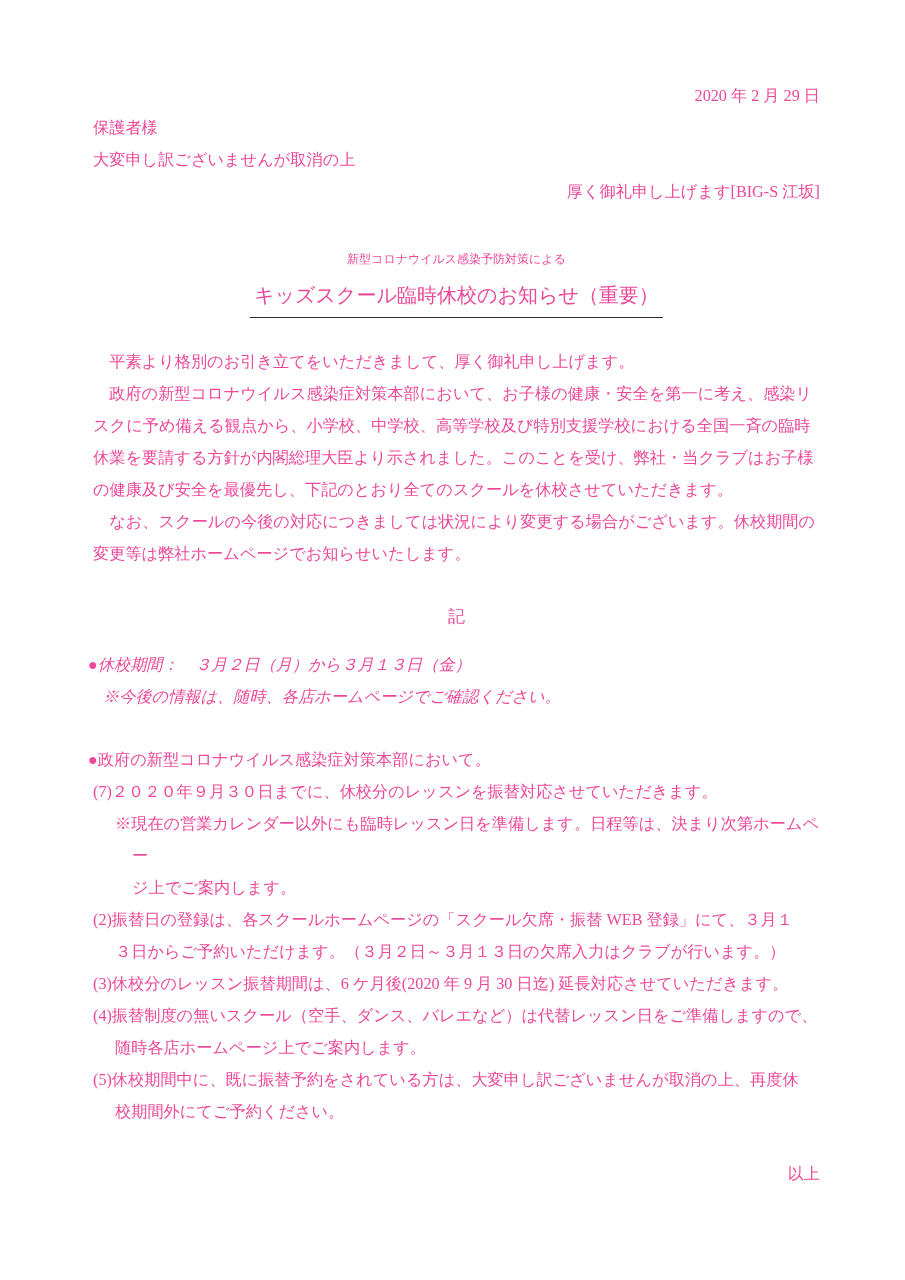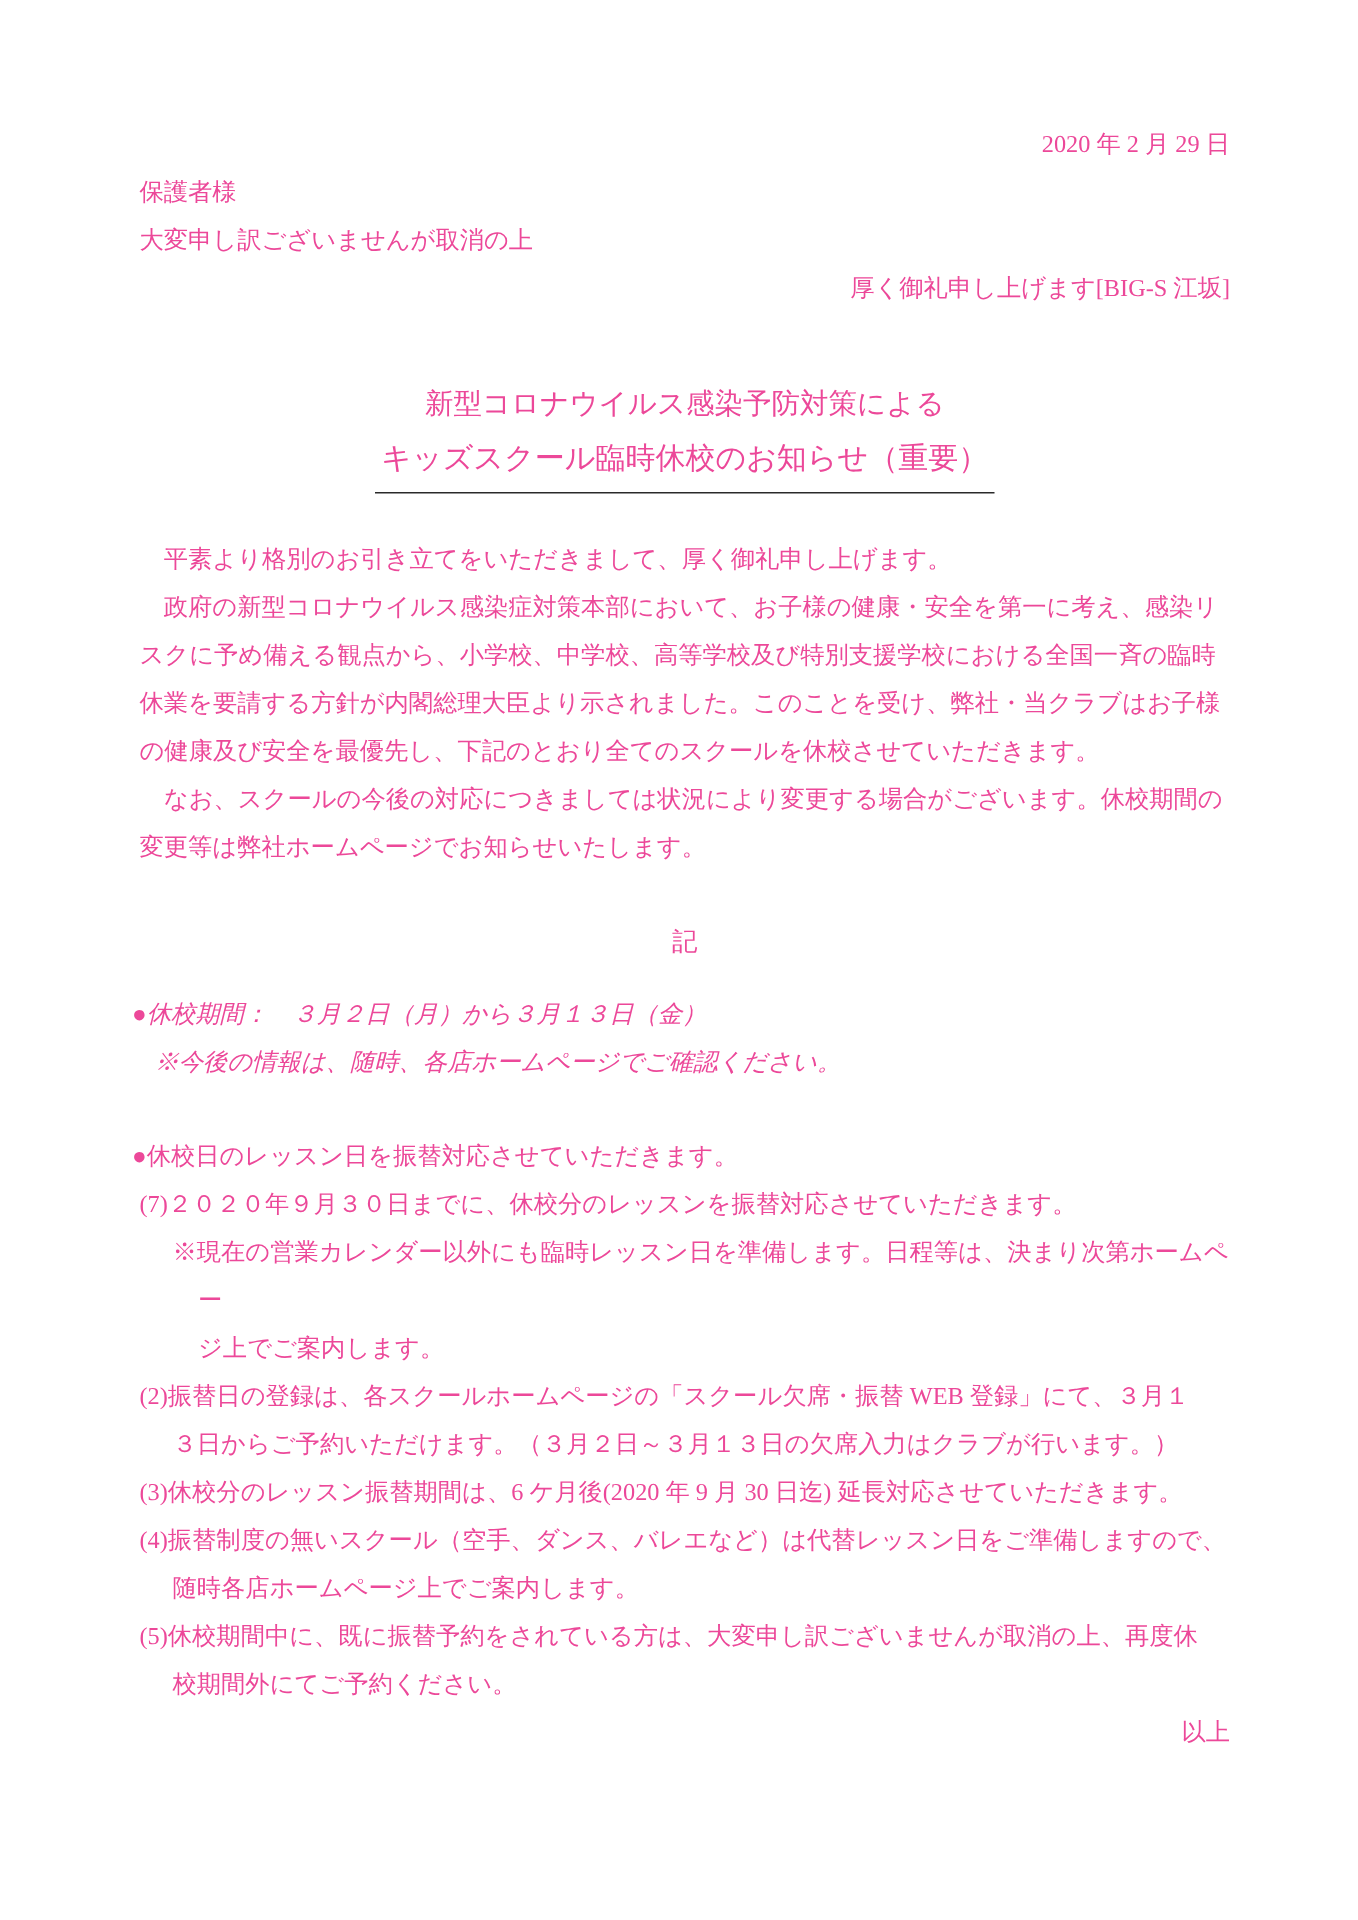--- a/index.html
+++ b/index.html
@@ -11,37 +11,37 @@
     color:#ec4899;
     font-family:"Liberation Serif","DejaVu Serif",serif;
     font-size:16.2px;
     line-height:32px;
     padding:80px 85px 0 93px;
     overflow:hidden;
   }
   .right{text-align:right;}
   .center{text-align:center;}
   .pre{white-space:pre-wrap;}
-  .subtitle{margin-top:46px;font-size:19px;}
+  .subtitle{margin-top:35px;font-size:12px;}
   .title-wrap{margin-top:2px;line-height:36px;}
   .doc-title{
     display:inline-block;
     font-size:20px;
     border-bottom:1.5px solid #2a2a2a;
     padding:0 4px 4px 4px;
   }
   .body-block{margin-top:28px;}
   .record-marker{margin-top:31px;font-size:17px;}
   .section1{margin-top:16px;font-style:italic;}
   .sec-bullet{margin-left:-5px;}
   .sub-note{padding-left:10px;}
   .section2{margin-top:31px;}
   .item{padding-left:22px;text-indent:-22px;}
   .item-note{padding-left:39px;text-indent:-17px;}
-  .closing{}
+  .closing{margin-top:30px;}
 </style>
 </head>
 <body>
 
 <div class="page">
 
   <div class="right">2020 年 2 月 29 日</div>
 
   <div>保護者様</div>
   <div>大変申し訳ございませんが取消の上</div>
@@ -65,21 +65,21 @@
   </div>
 
   <div class="center record-marker">記</div>
 
   <div class="section1">
     <div><span class="sec-bullet">●</span><span>休校期間：　３月２日（月）から３月１３日（金）</span></div>
     <div class="sub-note">※今後の情報は、随時、各店ホームページでご確認ください。</div>
   </div>
 
   <div class="section2">
-    <div><span class="sec-bullet">●</span><span>休校日のレッスン日を振替対応させていただきます。</span></div>
+    <div><span class="sec-bullet">●</span><span>政府の新型コロナウイルス感染症対策本部において。</span></div>
 
     <div class="item pre">(7)２０２０年９月３０日までに、休校分のレッスンを振替対応させていただきます。</div>
     <div class="item-note pre">※現在の営業カレンダー以外にも臨時レッスン日を準備します。日程等は、決まり次第ホームペー
 ジ上でご案内します。</div>
     <div class="item pre">(2)振替日の登録は、各スクールホームページの「スクール欠席・振替 WEB 登録」にて、３月１
 ３日からご予約いただけます。（３月２日～３月１３日の欠席入力はクラブが行います。）</div>
     <div class="item pre">(3)休校分のレッスン振替期間は、6 ケ月後(2020 年 9 月 30 日迄) 延長対応させていただきます。</div>
     <div class="item pre">(4)振替制度の無いスクール（空手、ダンス、バレエなど）は代替レッスン日をご準備しますので、
 随時各店ホームページ上でご案内します。</div>
     <div class="item pre">(5)休校期間中に、既に振替予約をされている方は、大変申し訳ございませんが取消の上、再度休

